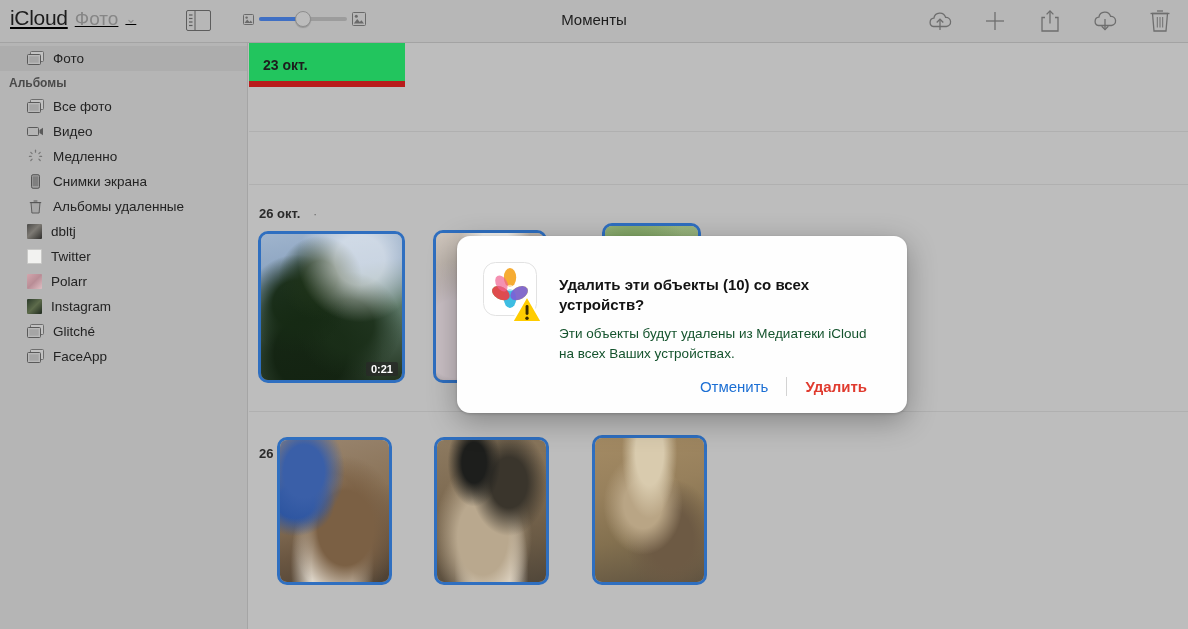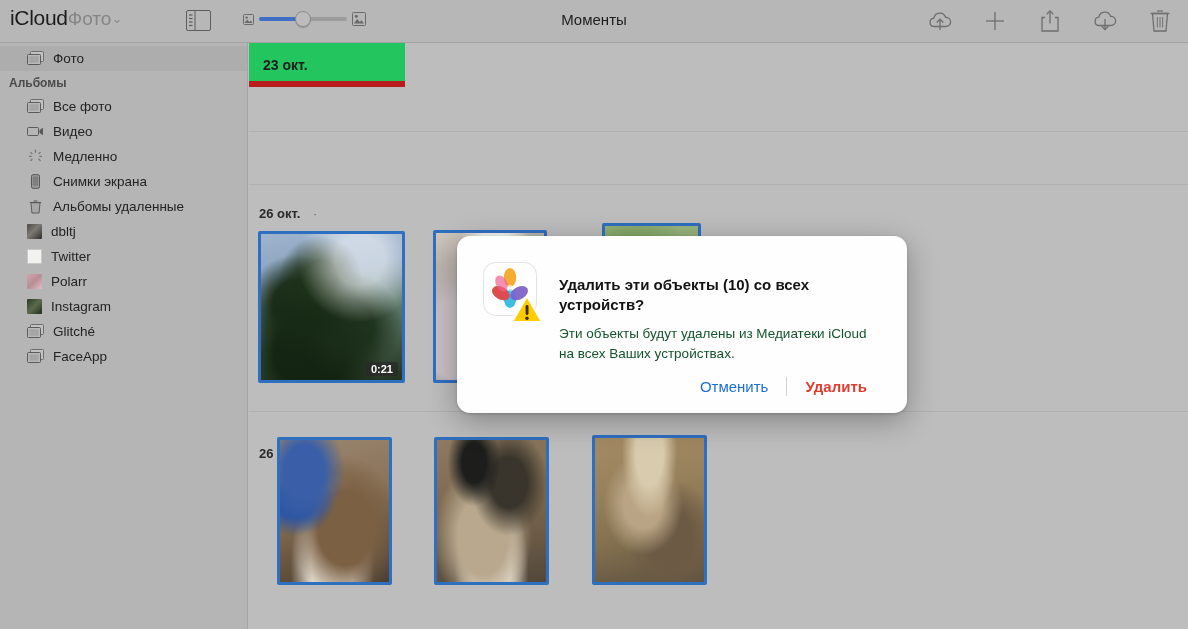--- a/index.html
+++ b/index.html
@@ -13,21 +13,21 @@
 
   
   .toolbar {
     position: absolute; left: 0; top: 0;
     width: 1188px; height: 43px;
     background: #b7b7b7;
     border-bottom: 1px solid #a3a3a3;
   }
   .brand {
     position: absolute; left: 10px; top: 6px;
-    display: flex; align-items: baseline; 
+    display: flex; align-items: baseline; gap: 7px; text-decoration: underline;
   }
   .brand-icloud { font-size: 21px; color: #1c1c1c; letter-spacing: -0.3px; }
   .brand-app { font-size: 19px; color: #868686; }
   .brand-chev {
     font-size: 13px; color: #8a8a8a; position: relative; top: -2px;
   }
 
   .sidebar-toggle {
     position: absolute; left: 186px; top: 10px;
     width: 25px; height: 21px;
@@ -123,21 +123,21 @@
     font-size: 13px; font-weight: bold; color: #2a2a2a;
   }
   .moment-dot {
     position: absolute; font-size: 13px; color: #6f6f6f;
   }
 
   
   .tile {
     position: absolute;
     border: 3px solid #2f6fc0;
-    border-radius: 2px;
+    border-radius: 10px;
     overflow: hidden;
     background: #8d8d8d;
   }
   .tile .img { width: 100%; height: 100%; display: block; }
   .dur {
     position: absolute; right: 4px; bottom: 4px;
     background: rgba(40,40,40,0.72); color: #fff;
     font-size: 11px; font-weight: bold;
     padding: 1px 5px; border-radius: 2px;
   }

